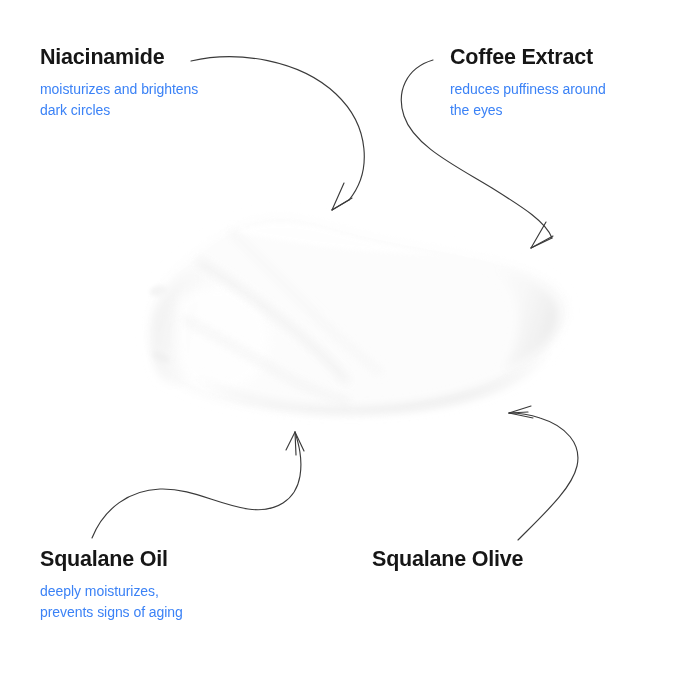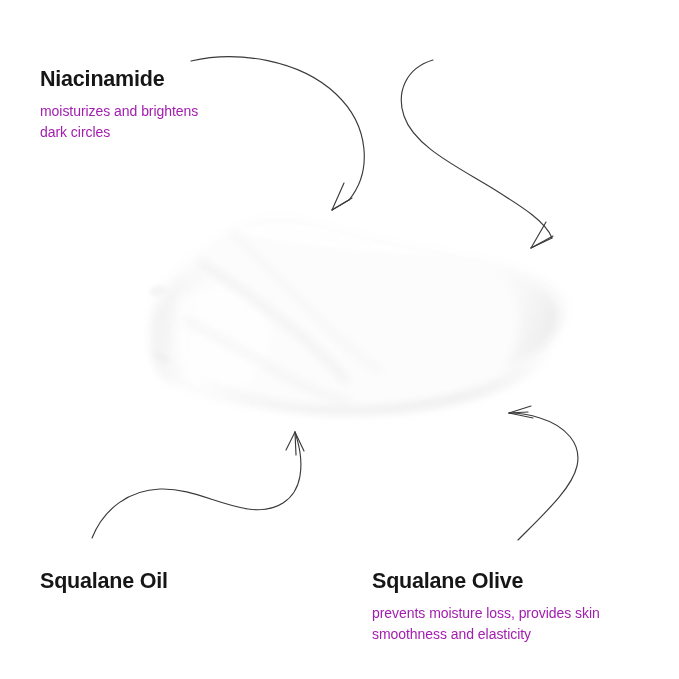--- a/index.html
+++ b/index.html
@@ -29,42 +29,42 @@
     color: #161616;
     letter-spacing: -0.2px;
     line-height: 26px;
     margin: 0 0 9px 0;
     white-space: nowrap;
   }
   .callout-desc {
     font-family: "Liberation Sans", sans-serif;
     font-size: 14px;
     font-weight: normal;
-    color: #a21caf;
+    color: #3b82f6;
     line-height: 20.5px;
     letter-spacing: -0.05px;
     margin: 0;
     white-space: pre-line;
   }
   
   #callout-niacinamide { left: 40px;  top: 44px; }
   #callout-coffee      { left: 450px; top: 44px; }
   #callout-avocado     { left: 40px;  top: 546px; }
   #callout-squalane    { left: 372px; top: 546px; }
 
   #cream-layer, #arrow-layer {
     position: absolute;
     left: 0;
     top: 0;
     width: 679px;
     height: 679px;
   }
   #cream-layer { z-index: 1; }
   #arrow-layer { z-index: 2; }
-  .callout { z-index: 3; margin-top: 22px; }
+  .callout { z-index: 3; }
 </style>
 </head>
 <body>
 
 <div id="canvas">
 
   <svg id="cream-layer" viewBox="0 0 679 679">
     <defs>
       <radialGradient id="gBody" cx="45%" cy="40%" r="75%">
         <stop offset="0%" stop-color="#ffffff"></stop>
@@ -213,24 +213,29 @@
       </g>
     </g>
   </svg>
 
   <div class="callout" id="callout-niacinamide">
     <h2 class="callout-title">Niacinamide</h2>
     <p class="callout-desc">moisturizes and brightens
 dark circles</p>
   </div>
 
+  <div class="callout" id="callout-coffee">
+    <h2 class="callout-title">Coffee Extract</h2>
+    <p class="callout-desc">reduces puffiness around
+the eyes</p>
+  </div>
 
   <div class="callout" id="callout-avocado">
     <h2 class="callout-title">Squalane Oil</h2>
+    <p class="callout-desc">deeply moisturizes,
+prevents signs of aging</p>
   </div>
 
   <div class="callout" id="callout-squalane">
     <h2 class="callout-title">Squalane Olive</h2>
-    <p class="callout-desc">prevents moisture loss, provides skin
-smoothness and elasticity</p>
   </div>
 
 </div>
 
 </body></html>

